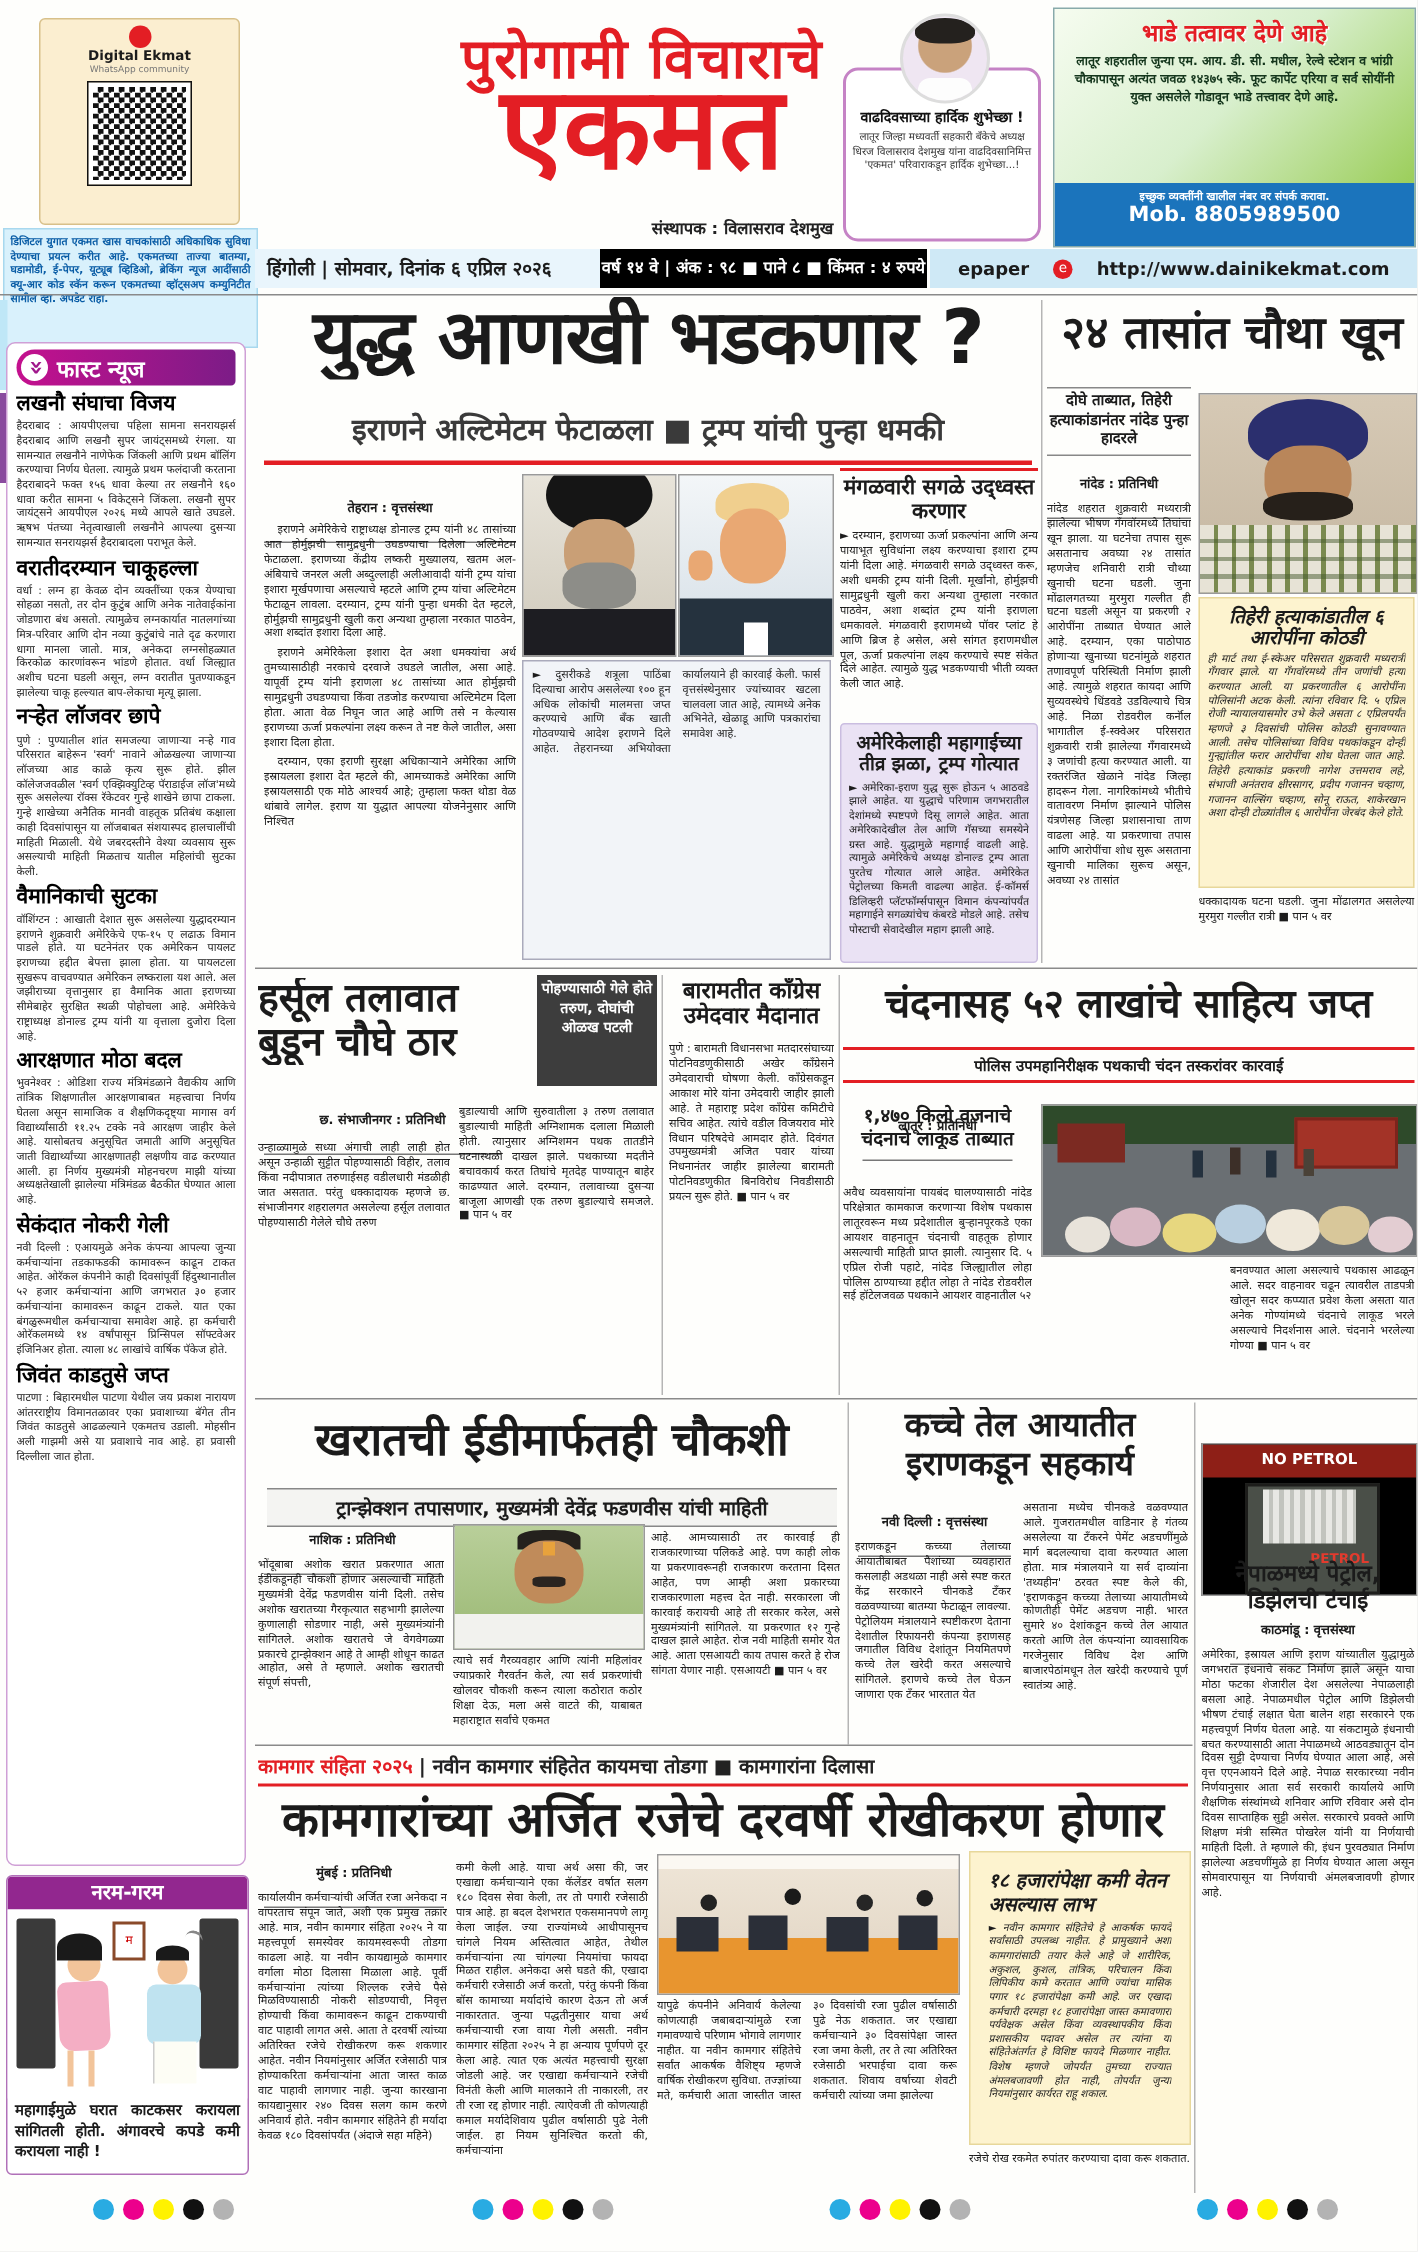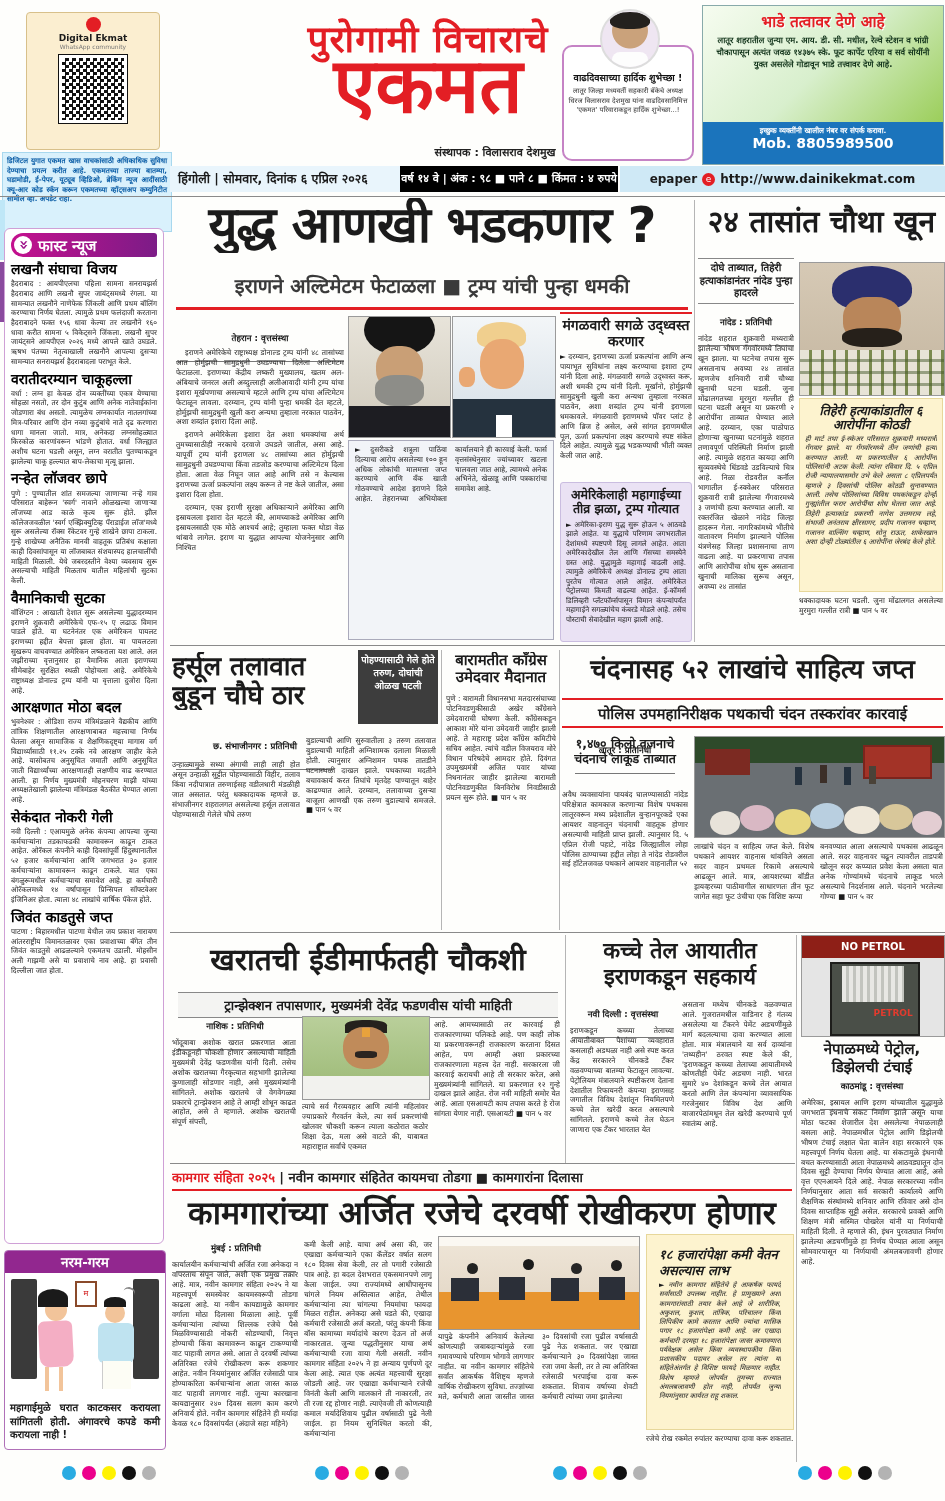--- a/index.html
+++ b/index.html
@@ -40,21 +40,21 @@
     <div class="qr" style="width:62px;height:62px;margin:5px auto 0;"></div>
   </div>
   <div class="abs" style="left:2px;top:152px;width:160px;height:72px;background:#d9f1fc;border:1px solid #a8d8ee;color:#0a5da6;font-size:7.1px;font-weight:bold;line-height:1.35;text-align:justify;padding:3px 4px;overflow:hidden;">डिजिटल युगात एकमत खास वाचकांसाठी अधिकाधिक सुविधा देण्याचा प्रयत्न करीत आहे. एकमतच्या ताज्या बातम्या, घडामोडी, ई-पेपर, यूट्यूब व्हिडिओ, ब्रेकिंग न्यूज आदींसाठी क्यू-आर कोड स्कॅन करून एकमतच्या व्हॉट्सअप कम्युनिटीत सामील व्हा. अपडेट राहा.</div>
 
   <div class="abs red xb ctr nw" style="left:168px;top:12px;width:520px;font-size:37px;letter-spacing:1px;">पुरोगामी विचाराचे</div>
   <div class="abs red xb ctr nw" style="left:168px;top:46px;width:520px;font-size:76px;line-height:1.05;">एकमत</div>
   <div class="abs b ctr nw" style="left:300px;top:144px;width:390px;font-size:11px;color:#222;">संस्थापक : विलासराव देशमुख</div>
 
   <div class="abs b nw clip" style="left:170px;top:166px;width:228px;height:26px;line-height:26px;background:#e9f5fc;font-size:12.5px;padding-left:8px;">हिंगोली | सोमवार, दिनांक ६ एप्रिल २०२६</div>
   <div class="abs b ctr nw clip" style="left:400px;top:166px;width:218px;height:26px;line-height:26px;background:#000;color:#fff;font-size:11px;">वर्ष १४ वे | अंक : ९८ ■ पाने ८ ■ किंमत : ४ रुपये</div>
-  <div class="abs" style="left:620px;top:166px;width:325px;height:26px;background:#cfe9f6;display:flex;align-items:center;justify-content:center;gap:5px;">
+  <div class="abs" style="left:620px;top:166px;width:325px;height:26px;background:#cfe9f6;display:flex;align-items:center;justify-content:center;gap:16px;">
     <span class="b" style="font-size:12px;">epaper</span>
     <span style="width:13px;height:13px;border-radius:50%;background:#e31e24;color:#fff;font-size:9px;line-height:13px;text-align:center;display:inline-block;">e</span>
     <span class="b" style="font-size:12px;">http://www.dainikekmat.com</span>
   </div>
 
   <div class="abs" style="left:558px;top:5px;width:140px;height:158px;">
     <div class="abs" style="left:4px;top:40px;right:4px;bottom:2px;border:2px solid #c583c5;border-radius:10px;background:#fff;"></div>
     <div class="abs" style="left:42px;top:4px;width:56px;height:56px;border-radius:50%;background:radial-gradient(circle at 50% 35%,#caa27b 0 38%,#efe6f2 40%);border:2px solid #ddd;overflow:hidden;">
       <div style="position:absolute;left:14%;top:2%;width:72%;height:30%;background:#24211e;border-radius:50% 50% 40% 40%;"></div>
       <div style="position:absolute;left:18%;bottom:0;width:64%;height:26%;background:#fdfdfd;border-radius:8px 8px 0 0;"></div>
@@ -196,41 +196,40 @@
   <div class="abs dl" style="left:176px;top:740px;width:158px;">छ. संभाजीनगर : प्रतिनिधी</div>
   <div class="abs bodytxt clip" style="left:172px;top:760px;width:128px;height:168px;">उन्हाळ्यामुळे सध्या अंगाची लाही लाही होत असून उन्हाळी सुट्टीत पोहण्यासाठी विहीर, तलाव किंवा नदीपात्रात तरुणाईसह वडीलधारी मंडळीही जात असतात. परंतु धक्कादायक म्हणजे छ. संभाजीनगर शहरालगत असलेल्या हर्सूल तलावात पोहण्यासाठी गेलेले चौघे तरुण</div>
   <div class="abs bodytxt clip" style="left:306px;top:736px;width:130px;height:192px;">बुडाल्याची आणि सुरुवातीला ३ तरुण तलावात बुडाल्याची माहिती अग्निशामक दलाला मिळाली होती. त्यानुसार अग्निशमन पथक तातडीने घटनास्थळी दाखल झाले. पथकाच्या मदतीने बचावकार्य करत तिघांचे मृतदेह पाण्यातून बाहेर काढण्यात आले. दरम्यान, तलावाच्या दुसऱ्या बाजूला आणखी एक तरुण बुडाल्याचे समजले. ■ पान ५ वर</div>
 
   <div class="abs vr" style="left:441px;top:650px;height:280px;"></div>
   <div class="abs xb ctr clip" style="left:446px;top:652px;width:110px;font-size:15px;line-height:1.15;">बारामतीत काँग्रेस उमेदवार मैदानात</div>
   <div class="abs bodytxt clip" style="left:446px;top:694px;width:110px;height:234px;">पुणे : बारामती विधानसभा मतदारसंघाच्या पोटनिवडणुकीसाठी अखेर काँग्रेसने उमेदवाराची घोषणा केली. काँग्रेसकडून आकाश मोरे यांना उमेदवारी जाहीर झाली आहे. ते महाराष्ट्र प्रदेश काँग्रेस कमिटीचे सचिव आहेत. त्यांचे वडील विजयराव मोरे विधान परिषदेचे आमदार होते. दिवंगत उपमुख्यमंत्री अजित पवार यांच्या निधनानंतर जाहीर झालेल्या बारामती पोटनिवडणुकीत बिनविरोध निवडीसाठी प्रयत्न सुरू होते. ■ पान ५ वर</div>
   <div class="abs vr" style="left:559px;top:650px;height:280px;"></div>
 
   <div class="abs xb ctr nw clip" style="left:562px;top:650px;width:381px;font-size:26px;">चंदनासह ५२ लाखांचे साहित्य जप्त</div>
-  <div class="abs b ctr nw clip" style="left:562px;top:698px;width:381px;font-size:15px;border-top:2px solid #e31e24;border-bottom:2px solid #e31e24;padding:3px 0;">पोलिस उपमहानिरीक्षक पथकाची चंदन तस्करांवर कारवाई</div>
+  <div class="abs b ctr nw clip" style="left:562px;top:698px;width:381px;font-size:10px;border-top:2px solid #e31e24;border-bottom:2px solid #e31e24;padding:3px 0;">पोलिस उपमहानिरीक्षक पथकाची चंदन तस्करांवर कारवाई</div>
   <div class="abs xb ctr clip" style="left:562px;top:736px;width:126px;font-size:12.5px;line-height:1.2;">१,४७० किलो वजनाचे चंदनाचे लाकूड ताब्यात</div>
   <div class="abs dl" style="left:575px;top:744px;width:100px;">लातूर : प्रतिनिधी</div>
   <div class="abs bodytxt clip" style="left:562px;top:790px;width:126px;height:140px;">अवैध व्यवसायांना पायबंद घालण्यासाठी नांदेड परिक्षेत्रात कामकाज करणाऱ्या विशेष पथकास लातूरवरून मध्य प्रदेशातील बुऱ्हानपूरकडे एका आयशर वाहनातून चंदनाची वाहतूक होणार असल्याची माहिती प्राप्त झाली. त्यानुसार दि. ५ एप्रिल रोजी पहाटे, नांदेड जिल्ह्यातील लोहा पोलिस ठाण्याच्या हद्दीत लोहा ते नांदेड रोडवरील सई हॉटेलजवळ पथकाने आयशर वाहनातील ५२</div>
 
   <div class="ph" style="left:694px;top:736px;width:249px;height:100px;background:linear-gradient(#2e4a2a 0 26%,#6a6f73 26% 100%);">
     <div style="right:5%;top:8%;width:26%;height:30%;background:#a33327;border:2px solid #7c241c;"></div>
     <div style="left:4%;top:12%;width:18%;height:26%;background:#7c2a22;"></div>
     <div style="left:6%;bottom:2%;width:30px;height:24px;background:#e8e3da;border-radius:50%;"></div>
     <div style="left:18%;bottom:6%;width:34px;height:26px;background:#d9b8c4;border-radius:50%;"></div>
     <div style="left:32%;bottom:2%;width:36px;height:26px;background:#e7d77f;border-radius:50%;"></div>
     <div style="left:46%;bottom:8%;width:34px;height:26px;background:#b9cfe0;border-radius:50%;"></div>
     <div style="left:60%;bottom:3%;width:36px;height:28px;background:#efe8da;border-radius:50%;"></div>
     <div style="left:74%;bottom:7%;width:34px;height:26px;background:#d8c79a;border-radius:50%;"></div>
     <div style="left:87%;bottom:2%;width:30px;height:24px;background:#e3cdd2;border-radius:50%;"></div>
     <div style="left:40%;top:30%;width:7px;height:18px;background:#24313e;"></div>
     <div style="left:50%;top:28%;width:7px;height:18px;background:#3c2f28;"></div>
     <div style="left:60%;top:30%;width:7px;height:18px;background:#24313e;"></div>
     <div style="left:70%;top:29%;width:7px;height:18px;background:#4a4238;"></div>
   </div>
-  <div class="abs bodytxt clip" style="left:694px;top:842px;width:120px;height:88px;">लाखांचे चंदन व साहित्य जप्त केले. विशेष पथकाने आयशर वाहनास थांबविले असता सदर वाहन प्रथमतः रिकामे असल्याचे आढळून आले. मात्र, आयशरच्या बॉडीत ड्रायव्हरच्या पाठीमागील साधारणतः तीन फूट जागेत सहा फूट उंचीचा एक विशिष्ट कप्पा</div>
   <div class="abs bodytxt clip" style="left:820px;top:842px;width:123px;height:88px;">बनवण्यात आला असल्याचे पथकास आढळून आले. सदर वाहनावर चढून त्यावरील ताडपत्री खोलून सदर कप्प्यात प्रवेश केला असता यात अनेक गोण्यांमध्ये चंदनाचे लाकूड भरले असल्याचे निदर्शनास आले. चंदनाने भरलेल्या गोण्या ■ पान ५ वर</div>
 
   <div class="abs hr" style="left:170px;top:932px;width:775px;"></div>
 
   <div class="abs xb ctr nw clip" style="left:172px;top:938px;width:392px;font-size:30px;">खरातची ईडीमार्फतही चौकशी</div>
   <div class="abs b ctr nw clip subrule" style="left:178px;top:992px;width:380px;font-size:13px;padding:3px 0;background:#f4f4f2;">ट्रान्झेक्शन तपासणार, मुख्यमंत्री देवेंद्र फडणवीस यांची माहिती</div>
   <div class="abs dl" style="left:176px;top:1020px;width:118px;">नाशिक : प्रतिनिधी</div>
   <div class="abs bodytxt clip" style="left:172px;top:1038px;width:124px;height:124px;">भोंदूबाबा अशोक खरात प्रकरणात आता ईडीकडूनही चौकशी होणार असल्याची माहिती मुख्यमंत्री देवेंद्र फडणवीस यांनी दिली. तसेच अशोक खरातच्या गैरकृत्यात सहभागी झालेल्या कुणालाही सोडणार नाही, असे मुख्यमंत्र्यांनी सांगितले. अशोक खरातचे जे वेगवेगळ्या प्रकारचे ट्रान्झेक्शन आहे ते आम्ही शोधून काढत आहोत, असे ते म्हणाले. अशोक खरातची संपूर्ण संपत्ती,</div>
   <div class="ph" style="left:302px;top:1016px;width:126px;height:82px;background:linear-gradient(#b9cf9a,#9ab873);">
     <div style="left:33%;top:4%;width:34%;height:16%;background:#24211d;border-radius:40% 40% 0 0;"></div>
@@ -242,21 +241,21 @@
   <div class="abs bodytxt clip" style="left:302px;top:1102px;width:126px;height:60px;">त्याचे सर्व गैरव्यवहार आणि त्यांनी महिलांवर ज्याप्रकारे गैरवर्तन केले, त्या सर्व प्रकरणांची खोलवर चौकशी करून त्याला कठोरात कठोर शिक्षा देऊ, मला असे वाटते की, याबाबत महाराष्ट्रात सर्वांचे एकमत</div>
   <div class="abs bodytxt clip" style="left:434px;top:1020px;width:126px;height:142px;">आहे. आमच्यासाठी तर कारवाई ही राजकारणाच्या पलिकडे आहे. पण काही लोक या प्रकरणावरूनही राजकारण करताना दिसत आहेत, पण आम्ही अशा प्रकारच्या राजकारणाला महत्त्व देत नाही. सरकारला जी कारवाई करायची आहे ती सरकार करेल, असे मुख्यमंत्र्यांनी सांगितले. या प्रकरणात १२ गुन्हे दाखल झाले आहेत. रोज नवी माहिती समोर येत आहे. आता एसआयटी काय तपास करते हे रोज सांगता येणार नाही. एसआयटी ■ पान ५ वर</div>
 
   <div class="abs vr" style="left:565px;top:935px;height:228px;"></div>
   <div class="abs xb ctr clip" style="left:570px;top:938px;width:220px;font-size:22px;line-height:1.2;">कच्चे तेल आयातीत इराणकडून सहकार्य</div>
   <div class="abs dl" style="left:572px;top:1008px;width:102px;">नवी दिल्ली : वृत्तसंस्था</div>
   <div class="abs bodytxt clip" style="left:570px;top:1026px;width:104px;height:136px;">इराणकडून कच्च्या तेलाच्या आयातीबाबत पैशांच्या व्यवहारात कसलाही अडथळा नाही असे स्पष्ट करत केंद्र सरकारने चीनकडे टँकर वळवण्याच्या बातम्या फेटाळून लावल्या. पेट्रोलियम मंत्रालयाने स्पष्टीकरण देताना देशातील रिफायनरी कंपन्या इराणसह जगातील विविध देशांतून नियमितपणे कच्चे तेल खरेदी करत असल्याचे सांगितले. इराणचे कच्चे तेल घेऊन जाणारा एक टँकर भारतात येत</div>
   <div class="abs bodytxt clip" style="left:682px;top:1000px;width:110px;height:162px;">असताना मध्येच चीनकडे वळवण्यात आले. गुजरातमधील वाडिनार हे गंतव्य असलेल्या या टँकरने पेमेंट अडचणींमुळे मार्ग बदलल्याचा दावा करण्यात आला होता. मात्र मंत्रालयाने या सर्व दाव्यांना 'तथ्यहीन' ठरवत स्पष्ट केले की, 'इराणकडून कच्च्या तेलाच्या आयातीमध्ये कोणतीही पेमेंट अडचण नाही. भारत सुमारे ४० देशांकडून कच्चे तेल आयात करतो आणि तेल कंपन्यांना व्यावसायिक गरजेनुसार विविध देश आणि बाजारपेठांमधून तेल खरेदी करण्याचे पूर्ण स्वातंत्र्य आहे.</div>
 
   <div class="abs vr" style="left:796px;top:935px;height:527px;"></div>
-  <div class="ph" style="left:801px;top:935px;width:142px;height:100px;background:#e5e5e5;">
+  <div class="ph" style="left:801px;top:962px;width:142px;height:100px;background:#000000;">
     <div style="left:0;top:0;width:100%;height:22%;background:#8e1f17;color:#fff;font-weight:bold;font-size:10px;text-align:center;line-height:22px;">NO PETROL</div>
     <div style="left:20%;top:26%;width:60%;height:70%;background:#4a4f48;border:2px solid #1d1d1b;"></div>
     <div style="left:28%;top:30%;width:44%;height:36%;background:repeating-linear-gradient(90deg,#e8e8e4 0 4px,#c2c4be 4px 7px);"></div>
     <div style="left:22%;top:72%;width:56%;height:14%;color:#e23b2e;font-weight:bold;font-size:9px;text-align:right;">PETROL</div>
   </div>
   <div class="abs xb ctr clip" style="left:801px;top:1040px;width:142px;font-size:15px;line-height:1.2;">नेपाळमध्ये पेट्रोल, डिझेलची टंचाई</div>
   <div class="abs dl" style="left:820px;top:1080px;width:104px;">काठमांडू : वृत्तसंस्था</div>
   <div class="abs bodytxt clip" style="left:801px;top:1098px;width:142px;height:362px;">अमेरिका, इस्रायल आणि इराण यांच्यातील युद्धामुळे जगभरात इंधनाचे संकट निर्माण झाले असून याचा मोठा फटका शेजारील देश असलेल्या नेपाळलाही बसला आहे. नेपाळमधील पेट्रोल आणि डिझेलची भीषण टंचाई लक्षात घेता बालेन शहा सरकारने एक महत्त्वपूर्ण निर्णय घेतला आहे. या संकटामुळे इंधनाची बचत करण्यासाठी आता नेपाळमध्ये आठवड्यातून दोन दिवस सुट्टी देण्याचा निर्णय घेण्यात आला आहे, असे वृत्त एएनआयने दिले आहे. नेपाळ सरकारच्या नवीन निर्णयानुसार आता सर्व सरकारी कार्यालये आणि शैक्षणिक संस्थांमध्ये शनिवार आणि रविवार असे दोन दिवस साप्ताहिक सुट्टी असेल. सरकारचे प्रवक्ते आणि शिक्षण मंत्री सस्मित पोखरेल यांनी या निर्णयाची माहिती दिली. ते म्हणाले की, इंधन पुरवठ्यात निर्माण झालेल्या अडचणींमुळे हा निर्णय घेण्यात आला असून सोमवारपासून या निर्णयाची अंमलबजावणी होणार आहे.</div>
 
   <div class="abs hr" style="left:170px;top:1163px;width:625px;"></div>

